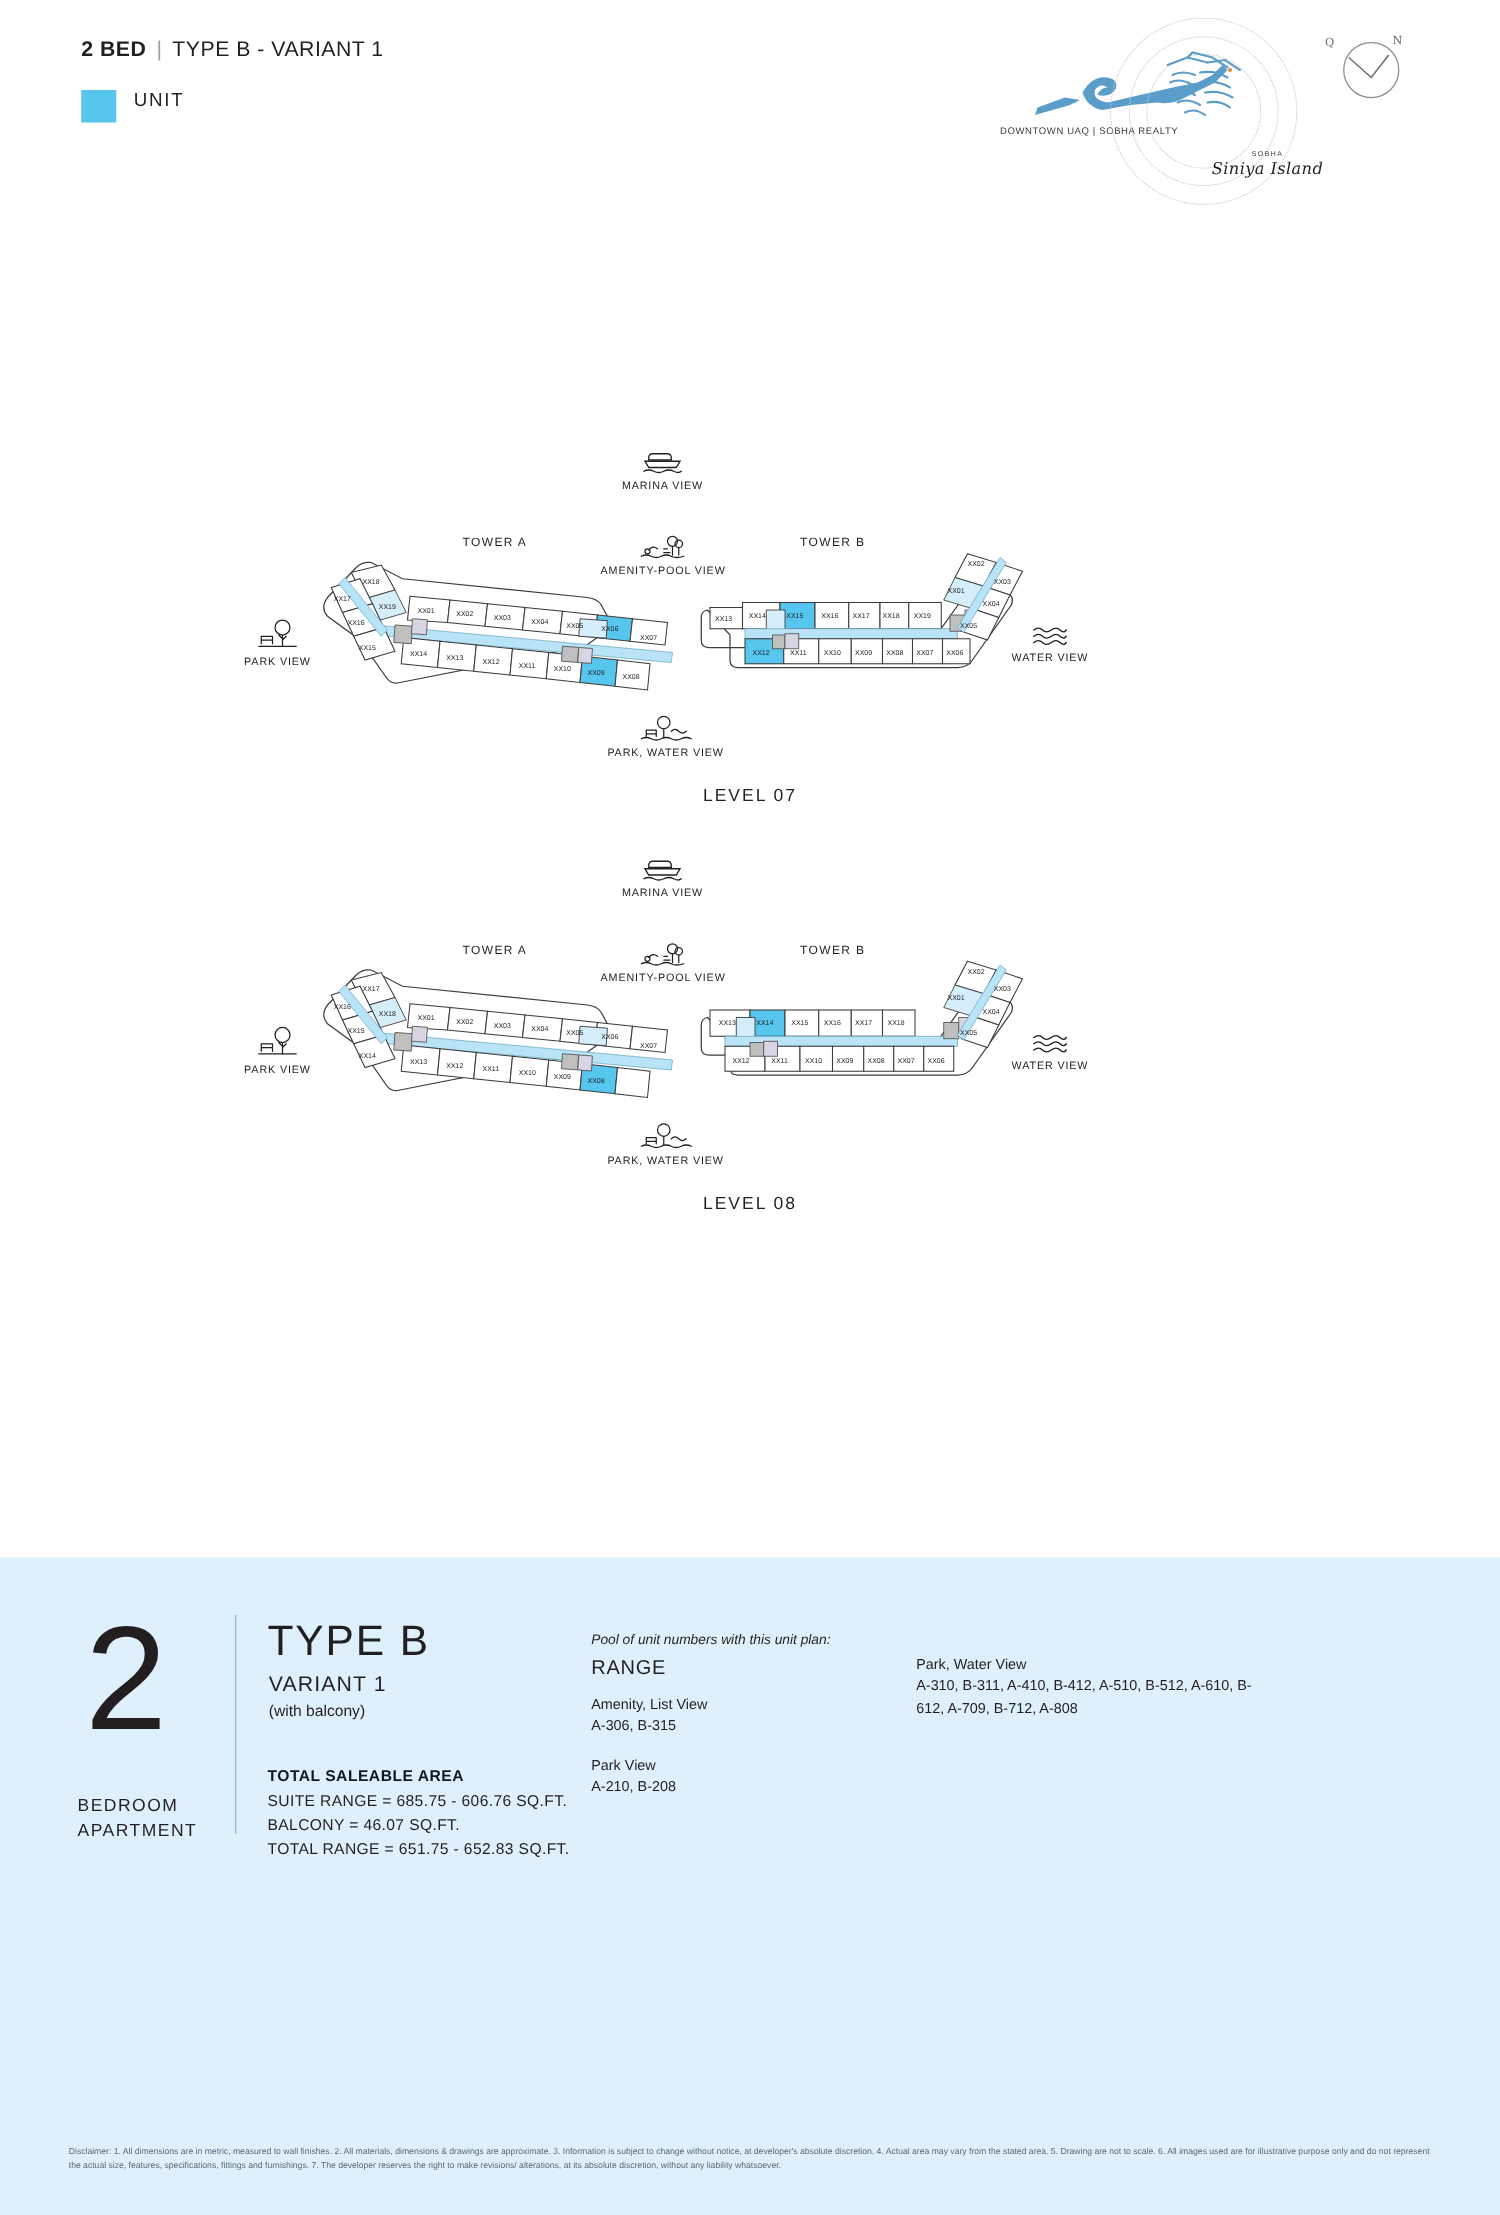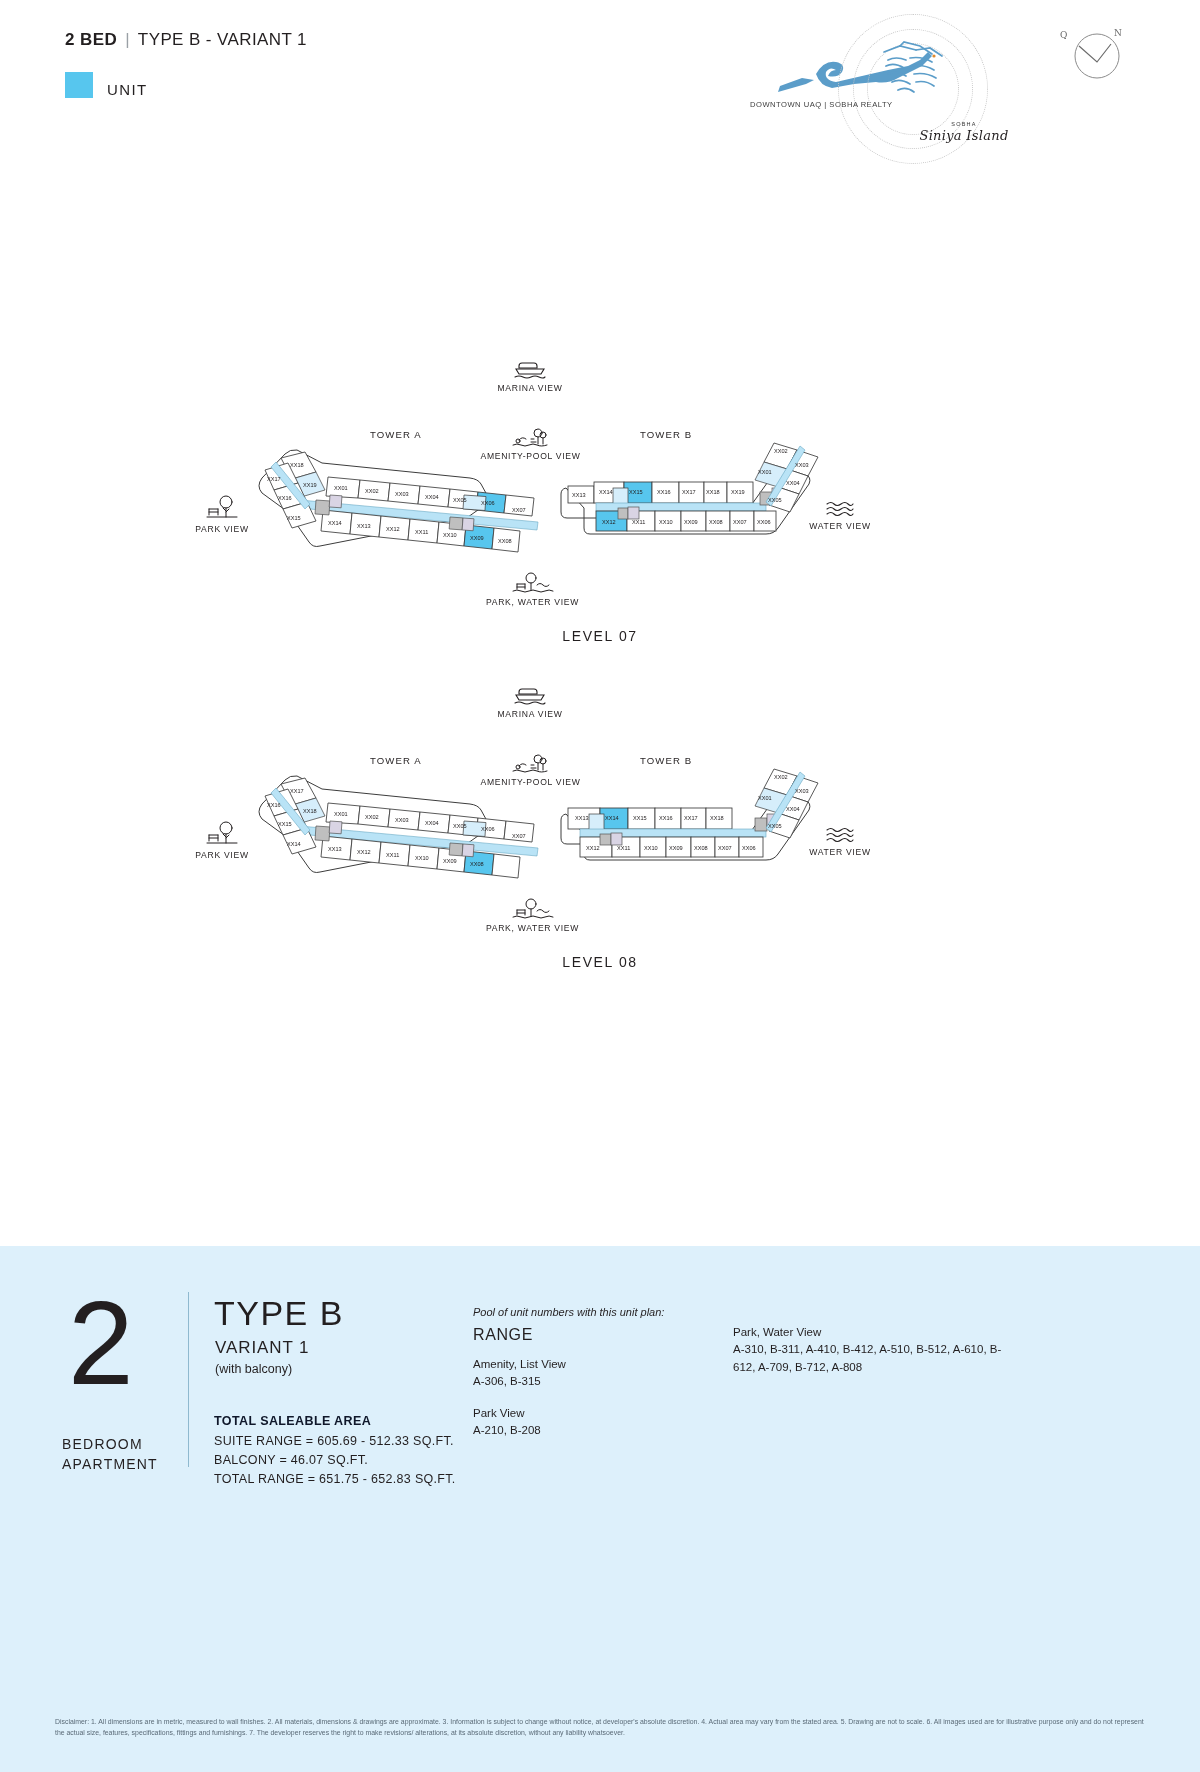--- a/index.html
+++ b/index.html
@@ -15,26 +15,26 @@
   
   .header { position: absolute; top: 0; left: 0; width: 1200px; height: 190px; }
   .title-row {
     position: absolute; left: 65px; top: 30px;
     font-size: 17px; letter-spacing: .4px; color: #231f20;
   }
   .title-row .bold { font-weight: bold; }
   .title-row .sep { color: #9aa0a6; margin: 0 3px; font-weight: 300; }
   .title-row .light { font-weight: 400; }
 
-  .legend { position: absolute; left: 65px; top: 72px; display: flex; align-items: flex-end; gap: 14px; }
+  .legend { position: absolute; left: 65px; top: 72px; display: flex; align-items: flex-start; gap: 14px; }
   .legend-swatch { width: 28px; height: 26px; background: #57c6ee; display: block; }
   .legend-label { font-size: 15px; letter-spacing: 1.4px; color: #231f20; }
 
   
-  .logo-wrap { position: absolute; left: 738px; top: 8px; width: 260px; height: 165px; }
+  .logo-wrap { position: absolute; left: 788px; top: 8px; width: 260px; height: 165px; }
   .logo-sub {
     position: absolute; left: 12px; top: 92px;
     font-size: 7.6px; letter-spacing: .5px; color: #3c3c3c; white-space: nowrap;
   }
   .logo-rings { position: absolute; right: 0; top: 0; width: 170px; height: 165px; }
   .ring { position: absolute; border: 1px dotted #c9c9c9; border-radius: 50%; }
   .r1 { width: 150px; height: 150px; left: 10px; top: 6px; }
   .r2 { width: 120px; height: 120px; left: 25px; top: 21px; }
   .r3 { width: 92px;  height: 92px;  left: 39px; top: 35px; }
   .sobha-word {
@@ -616,21 +616,21 @@
   </div>
 
   <div class="vdiv"></div>
 
   <div class="type-title">TYPE B</div>
   <div class="variant-title">VARIANT 1</div>
   <div class="balcony-note">(with balcony)</div>
 
   <div class="area-head">TOTAL SALEABLE AREA</div>
   <div class="area-lines">
-    <div>SUITE RANGE = 605.69 - 512.33 SQ.FT.</div>
+    <div>SUITE RANGE = 685.75 - 606.76 SQ.FT.</div>
     <div>BALCONY = 46.07 SQ.FT.</div>
     <div>TOTAL RANGE = 651.75 - 652.83 SQ.FT.</div>
   </div>
 
   <div class="list-intro">Pool of unit numbers with this unit plan:</div>
   <div class="views-head">RANGE</div>
 
   <div class="views-col-a">
     <div class="vgroup">
       <div class="vtitle">Amenity, List View</div>

